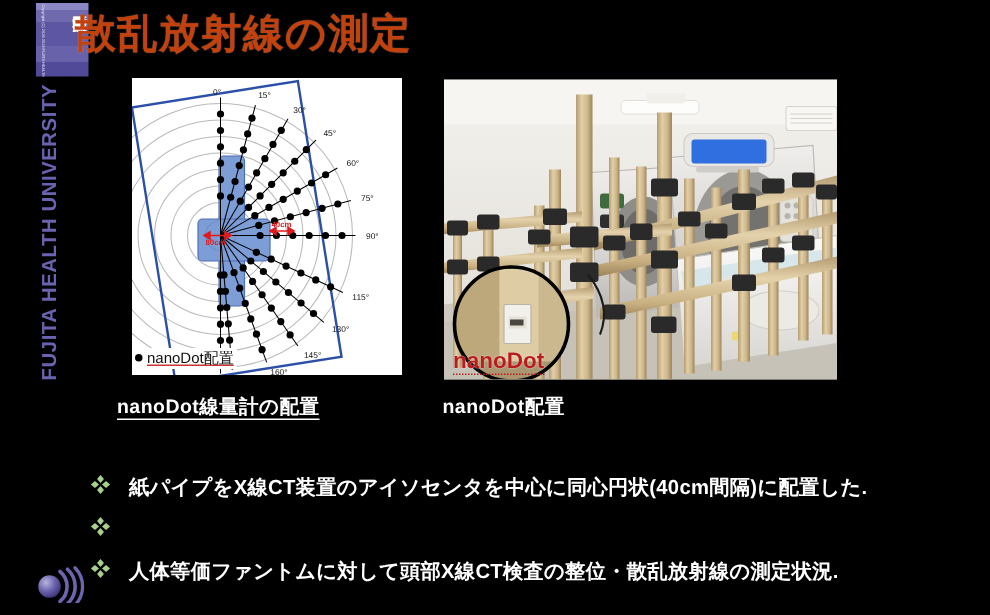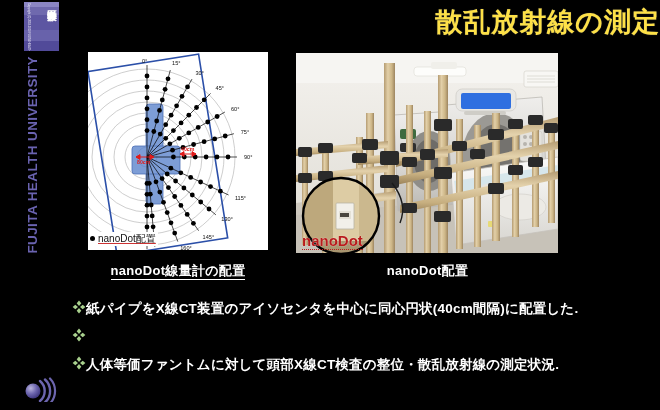--- a/index.html
+++ b/index.html
@@ -71,24 +71,24 @@
   }
   .sb-logo {
     position: absolute;
     left: 24px; top: 374px;
     width: 34px; height: 28px;
   }
 
   
   #title {
     position: absolute;
-    left: 66px; top: 6px;
+    left: 50px; top: 6px;
     width: 594px;
-    text-align: right;
-    color: #fde047;
+    text-align: left;
+    color: #c2410c;
     font-size: 27px;
     font-weight: bold;
     letter-spacing: 1px;
     line-height: 1.2;
     text-shadow: 0 0 1px rgba(255,255,255,0.35);
   }
 
   
   #polar-panel {
     position: absolute;
@@ -114,21 +114,21 @@
     margin-right: 3px;
     vertical-align: 1px;
   }
   .fig-legend u { text-decoration: underline; text-decoration-color: #c33; }
 
   .caption {
     position: absolute;
     color: #ffffff;
     font-size: 13px;
     font-weight: bold;
-    text-align: center;
+    text-align: left;
     letter-spacing: 0.3px;
   }
   #caption-left {
     left: 78px; top: 262px; width: 200px;
   }
   #caption-left span { border-bottom: 1px solid #fff; padding-bottom: 1px; }
   #caption-right {
     left: 295px; top: 262px; width: 265px;
   }
 
@@ -148,23 +148,22 @@
     font-weight: bold;
     color: #b81c1c;
     letter-spacing: 0px;
     text-shadow: 0 0 1px #fff;
   }
   #nanodot-label .u { border-bottom: 1.5px dotted #b81c1c; }
 
   
   #bullets {
     position: absolute;
-    left: 60px; top: 296px;
+    left: 60px; top: 312px;
     width: 596px;
-    text-align: right;
   }
   .bullet {
     position: relative;
     display: flex;
     align-items: flex-start;
     height: 28px;
     color: #ffffff;
     font-size: 13.5px;
     font-weight: bold;
     letter-spacing: 0.2px;

